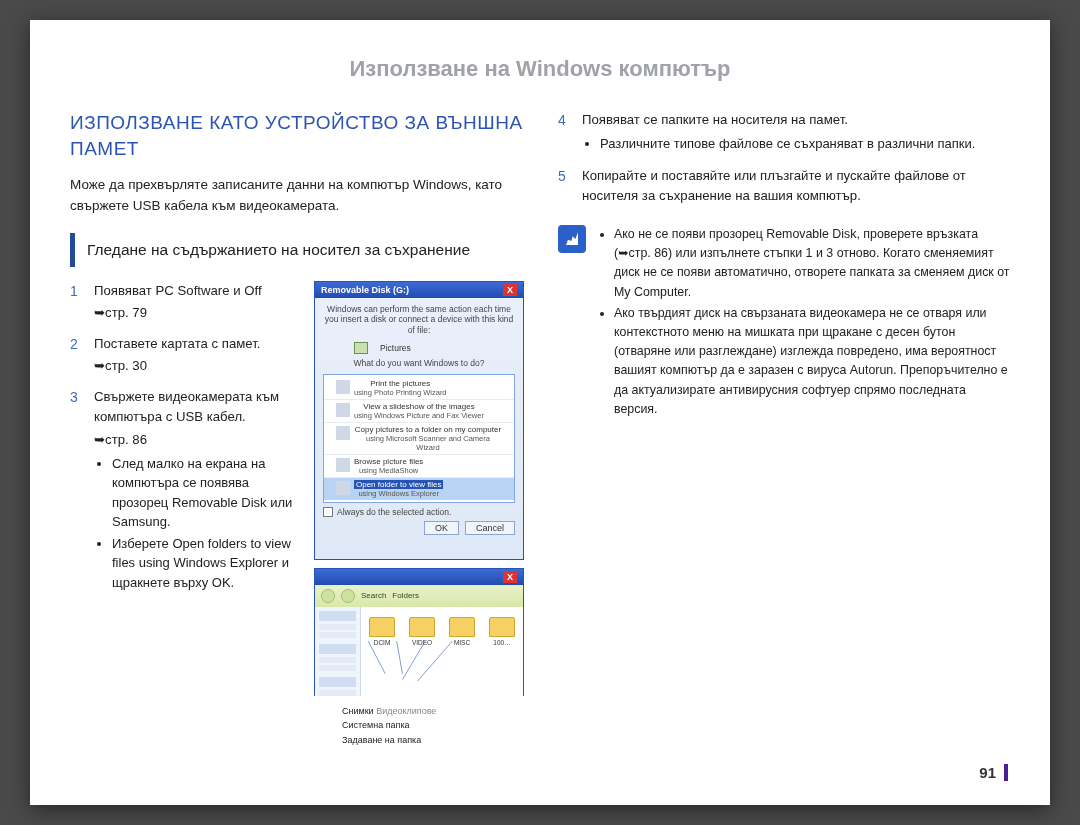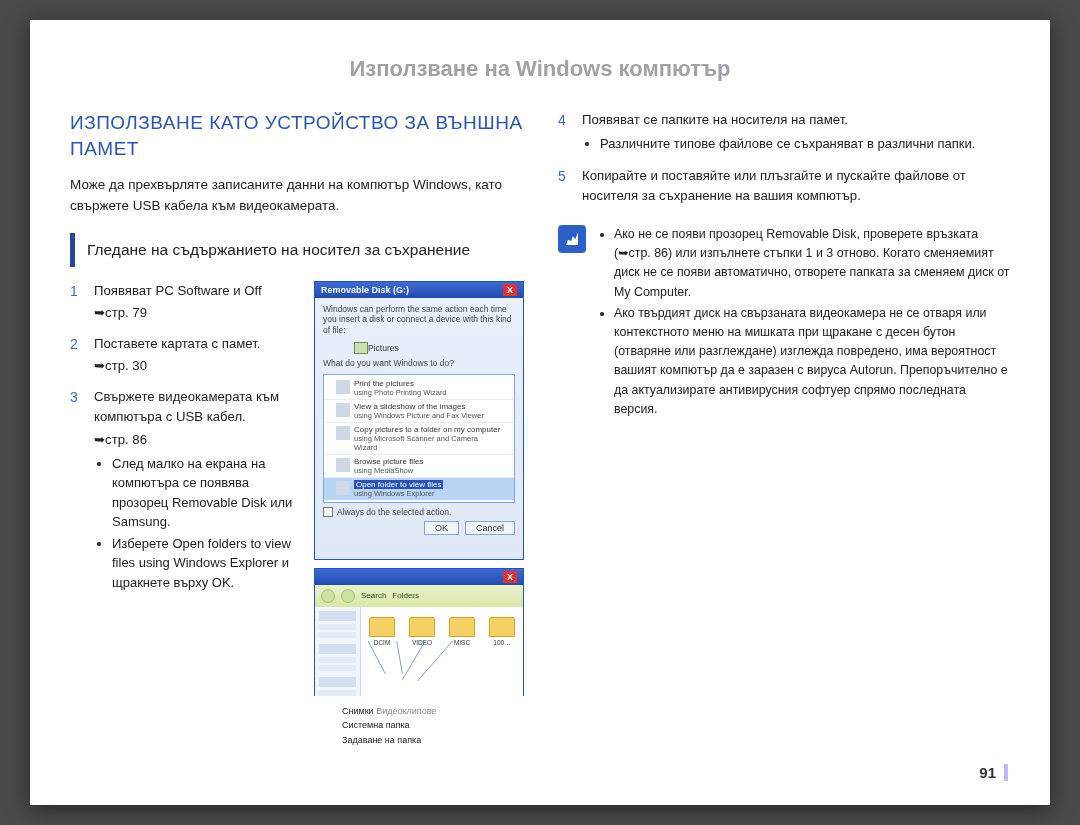--- a/index.html
+++ b/index.html
@@ -43,25 +43,25 @@
   .bold { font-weight: 400; }
 
   
   .shot {
     border: 1px solid #2554b5;
     background: linear-gradient(#eaf0fb, #dfe8f6);
     width: 210px;
     font-size: 8.5px;
     color: #333;
   }
-  .shot1 { height: 279px; margin-bottom: 8px; }
+  .shot1 { height: 279px; margin-bottom: 8px; text-align: center; }
   .titlebar { background: linear-gradient(#3d6bd6,#204bb1); color:#fff; font-size: 9px; font-weight: 700; padding: 2px 6px; display:flex; justify-content: space-between; align-items:center; }
   .titlebar .x { background:#d33; color:#fff; width:14px; height:12px; display:flex; align-items:center; justify-content:center; font-size:9px; font-weight:700; }
   .shot-pad { padding: 6px 8px; }
-  .pic-icon-line { display:flex; align-items:center; gap:0; margin-bottom:4px;padding-left:31px; }
+  .pic-icon-line { display:flex; align-items:center; gap:12px; margin-bottom:4px;padding-left:31px; }
   .pic-icon { width:14px; height:12px; background:#cbe0b1; border:1px solid #6a934a; }
   .desc { color:#444; line-height:1.25; margin-bottom:6px; }
   .optionbox { border:1px solid #7fa6e5; background:#fff; padding:2px 0; margin-bottom:4px; }
   .opt { display:flex; gap:4px; align-items:flex-start; padding:2px 12px; border-bottom:1px solid #e6ecf6; }
   .opt:last-child { border-bottom:0; }
   .opt .oicon { width:14px; height:14px; background:#cfd8e6; flex-shrink:0; margin-top:1px; }
   .opt.sel { background:#b8d3f4; }
   .opt.sel .line1 { background:#2554b5; color:#fff; padding:0 2px; }
   .opt .line1 { color:#333; font-size:8px; }
   .opt .line2 { color:#555; font-size:7.5px; }
@@ -91,21 +91,21 @@
   .info-row { display:flex; gap:12px; margin-top: 18px; }
   .info-badge { width:28px; height:28px; background:#2b60c9; border-radius:4px; display:flex; align-items:center; justify-content:center; flex-shrink:0; }
   .info-badge svg { width:16px; height:16px; }
   .info-list { font-size: 12.4px; line-height: 1.55; }
   .info-list ul { list-style: disc; margin-left: 16px; }
   .info-list li { margin-bottom: 2px; }
 
   .pagenum {
     position:absolute; right:42px; bottom:24px;
     font-size:15px; font-weight:700; color:#333;
-    border-right: 4px solid #c4b5fd;
+    border-right: 4px solid #4c1d95;
     padding-right: 8px;
   }
 </style>
 </head>
 <body>
 
 <div class="page">
   <div class="chapter-title">Използване на Windows компютър</div>
 
   <div class="cols">

